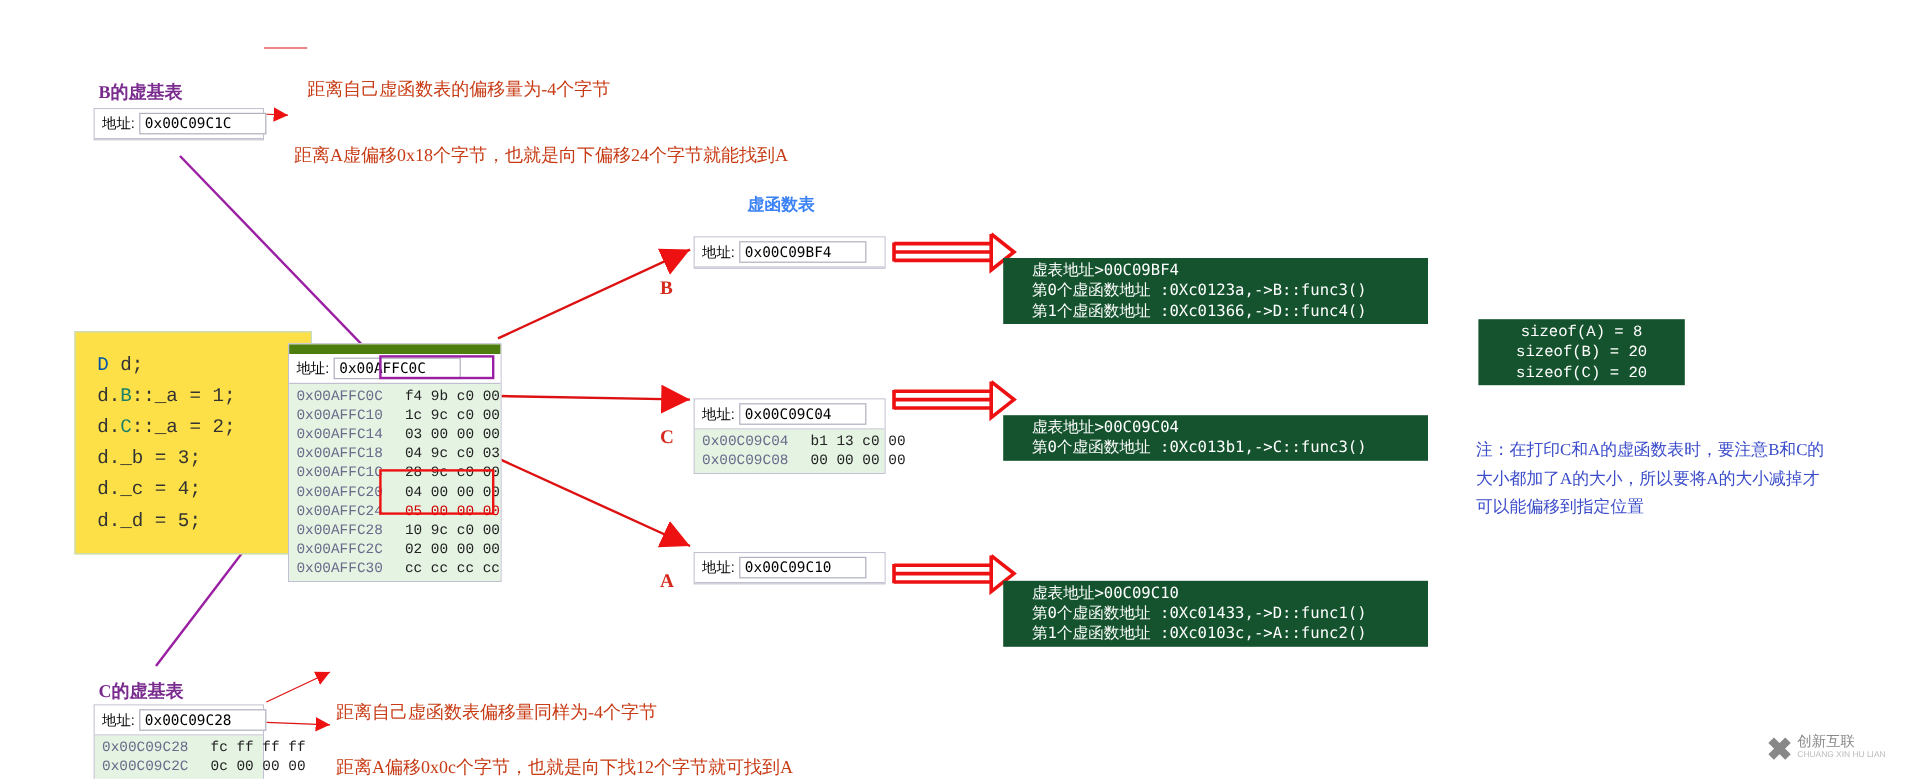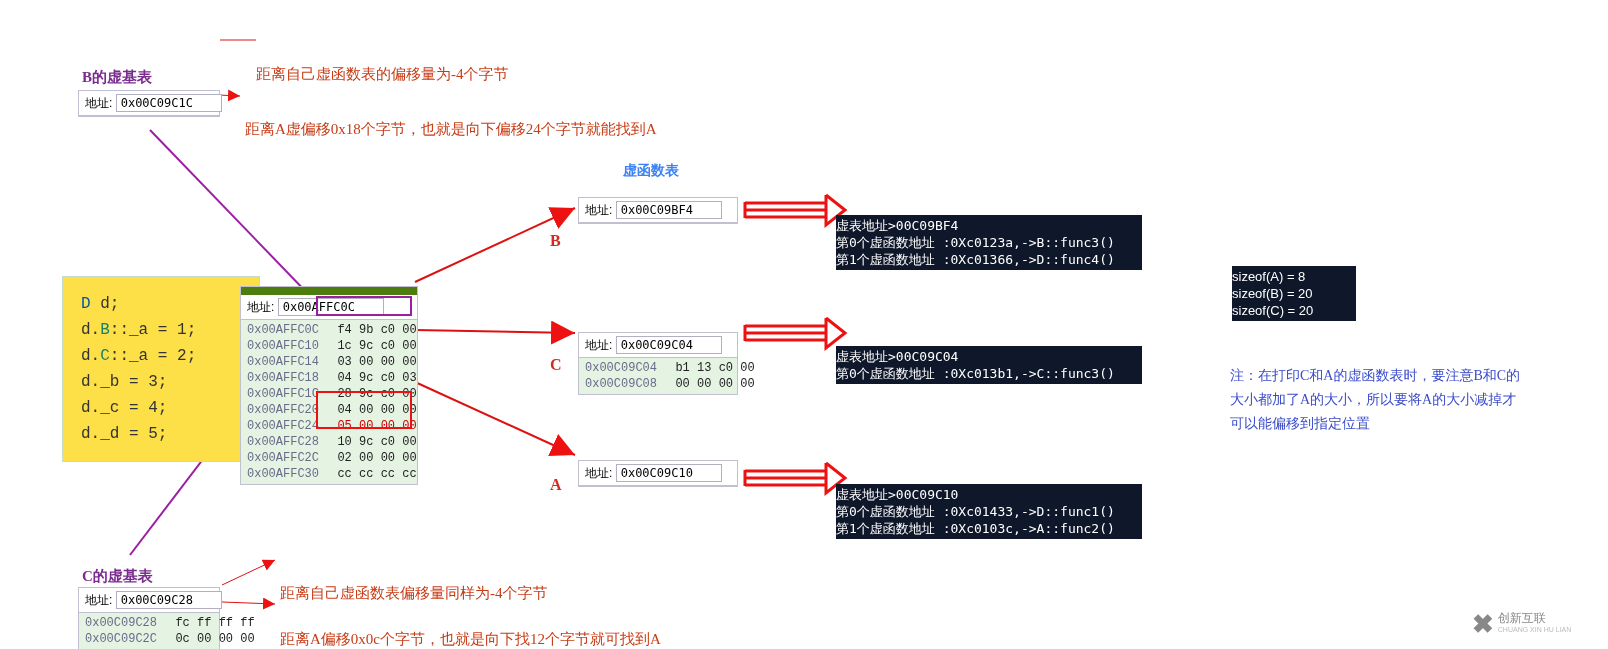--- a/index.html
+++ b/index.html
@@ -63,25 +63,25 @@
     background: #e5f3e3;
     font-family: "Consolas", "Courier New", monospace;
     font-size: 12px;
     padding: 2px 0;
   }
   .mem-row { padding: 0 6px; line-height: 16px; white-space: pre; }
   .mem-addr { color: #6a6a8a; }
   .mem-bytes { color: #222; margin-left: 4px; }
   .mem-bytes.red { color: #c00; }
   .console {
-    background: #0f172a;
+    background: #14532d;
     color: #fff;
     font-family: "SimSun","Consolas", monospace;
     font-size: 13px;
-    padding: 2px 0;
+    padding: 2px 24px;
     white-space: pre;
     line-height: 17px;
   }
   .code-block {
     background: #fde047;
     border: 1px solid #c4dccb;
     padding: 14px 18px;
     font-family: "Consolas","Courier New", monospace;
     font-size: 16px;
     line-height: 26px;
@@ -224,21 +224,21 @@
 
 <div class="abs console" style="left:836px; top:183px; width:306px;">虚表地址&gt;00C09BF4
 第0个虚函数地址 :0Xc0123a,-&gt;B::func3()
 第1个虚函数地址 :0Xc01366,-&gt;D::func4()</div>
 <div class="abs console" style="left:836px; top:314px; width:306px;">虚表地址&gt;00C09C04
 第0个虚函数地址 :0Xc013b1,-&gt;C::func3()</div>
 <div class="abs console" style="left:836px; top:452px; width:306px;">虚表地址&gt;00C09C10
 第0个虚函数地址 :0Xc01433,-&gt;D::func1()
 第1个虚函数地址 :0Xc0103c,-&gt;A::func2()</div>
 
-<div class="abs console" style="left:1232px; top:234px; width:124px; font-family:Liberation Sans, sans-serif; font-size:13px;">sizeof(A) = 8
+<div class="abs console" style="left:1232px; top:234px; width:124px; font-family:Liberation Mono, monospace; font-size:13px;text-align:center;">sizeof(A) = 8
 sizeof(B) = 20
 sizeof(C) = 20</div>
 
 <div class="abs note-blue" style="left:1230px; top:332px; width:295px;">注：在打印C和A的虚函数表时，要注意B和C的大小都加了A的大小，所以要将A的大小减掉才可以能偏移到指定位置</div>
 
 <div class="abs title-purple" style="left:82px; top:535px;">C的虚基表</div>
 
 <div class="abs mem-box" style="left:78px; top:555px; width:140px;">
   <div class="mem-header">
     <span>地址:</span>

